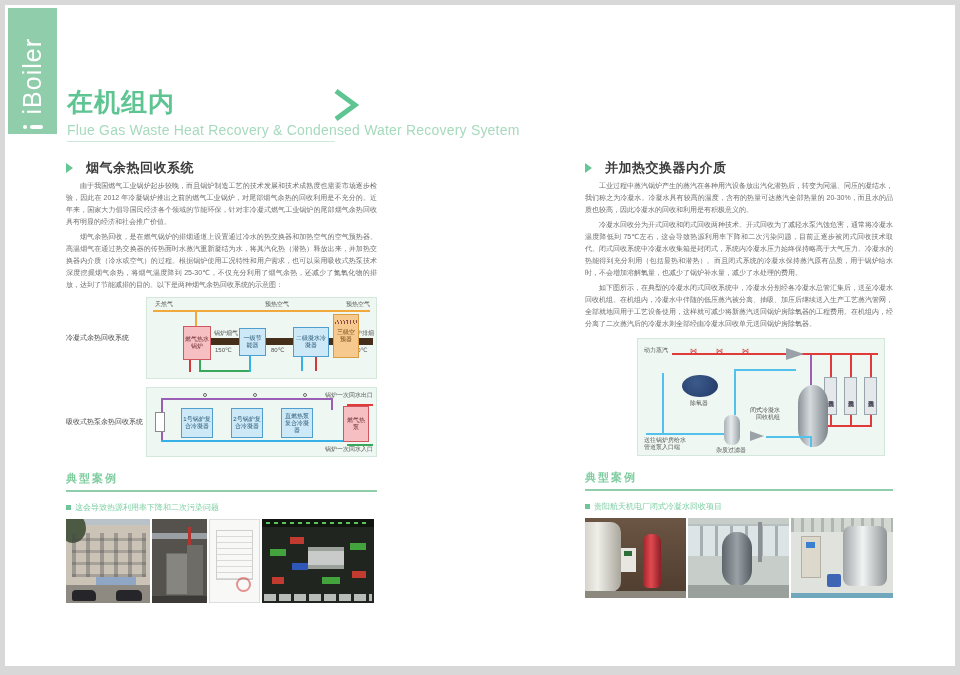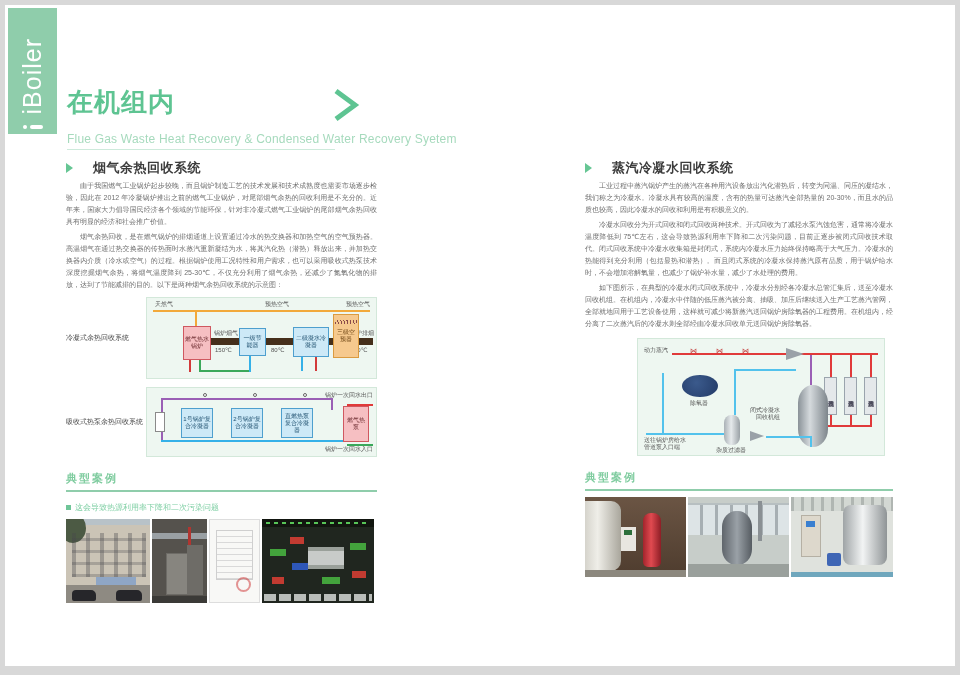--- a/index.html
+++ b/index.html
@@ -12,30 +12,30 @@
   .brand-vert { writing-mode:vertical-rl; transform:rotate(180deg); color:#ffffff; font-size:25px; font-weight:400; letter-spacing:1px; padding-bottom:10px; }
   .sidebar-mark { position:absolute; bottom:5px; left:50%; transform:translateX(-50%); display:flex; align-items:center; gap:3px; }
   .sidebar-mark .dot { width:4px; height:4px; border-radius:50%; background:#fff; }
   .sidebar-mark .dash { width:13px; height:4px; border-radius:2px; background:#fff; }
 
   
   .header { position:absolute; left:67px; top:85px; }
   .title-row { display:flex; align-items:baseline; }
   .title-main { font-size:26px; font-weight:bold; color:#5ec492; letter-spacing:1px; }
   .title-sub { font-size:15px; font-weight:bold; color:#5ec492; margin-left:5px; letter-spacing:0.5px; }
-  .title-en { font-size:12px; color:#a6dabd; margin-top:12px; letter-spacing:0.2px; }
+  .title-en { font-size:14px; color:#a6dabd; margin-top:2px; letter-spacing:0.2px; }
   .title-rule { width:268px; height:1px; background:#cdeadb; margin-top:3px; }
   .header-chevron { position:absolute; left:331px; top:87px; }
 
   
   .col { position:absolute; top:159px; }
   .col-left { left:66px; width:311px; }
   .col-right { left:585px; width:308px; }
 
-  .sec-head { display:flex; align-items:center; gap:20px; }
+  .sec-head { display:flex; align-items:center; gap:13px; }
   .sec-arrow { width:0; height:0; border-top:5px solid transparent; border-bottom:5px solid transparent; border-left:7px solid #66c694; }
   .sec-title { font-size:13px; font-weight:bold; color:#3c3c3c; letter-spacing:0.5px; }
   .para { font-size:7px; line-height:12px; color:#6f6f6f; text-align:justify; text-indent:2em; margin-top:3px; }
 
   
   .diag-row { display:flex; margin-top:6px; }
   .diag-side { width:80px; font-size:7px; color:#4a4a4a; display:flex; align-items:center; white-space:nowrap; }
   .panel { position:relative; background:#eef7f1; border:1px solid #d3e8da; overflow:hidden; flex:none; }
   .p1 { width:231px; height:82px; }
   .p2 { width:231px; height:70px; }
@@ -234,21 +234,21 @@
       <div class="sc-b sc-green" style="left:60px;top:58px;width:18px;"></div>
       <div class="sc-b sc-red" style="left:10px;top:58px;width:12px;"></div>
       <div class="sc-bot"></div>
     </div>
   </div>
 </div>
 
 <div class="col col-right">
   <div class="sec-head">
     <span class="sec-arrow"></span>
-    <span class="sec-title">蒸汽冷凝水回收系统</span>
+    <span class="sec-title">并加热交换器内介质</span>
   </div>
   <p class="para">工业过程中蒸汽锅炉产生的蒸汽在各种用汽设备放出汽化潜热后，转变为同温、同压的凝结水，我们称之为冷凝水。冷凝水具有较高的温度，含有的热量可达蒸汽全部热量的 20-30%，而且水的品质也较高，因此冷凝水的回收和利用是有积极意义的。</p>
   <p class="para">冷凝水回收分为开式回收和闭式回收两种技术。开式回收为了减轻水泵汽蚀危害，通常将冷凝水温度降低到 75℃左右，这会导致热源利用率下降和二次污染问题，目前正逐步被闭式回收技术取代。闭式回收系统中冷凝水收集箱是封闭式，系统内冷凝水压力始终保持略高于大气压力。冷凝水的热能得到充分利用（包括显热和潜热）。而且闭式系统的冷凝水保持蒸汽原有品质，用于锅炉给水时，不会增加溶解氧量，也减少了锅炉补水量，减少了水处理的费用。</p>
   <p class="para">如下图所示，在典型的冷凝水闭式回收系统中，冷凝水分别经各冷凝水总管汇集后，送至冷凝水回收机组。在机组内，冷凝水中伴随的低压蒸汽被分离、抽吸、加压后继续送入生产工艺蒸汽管网，全部就地回用于工艺设备使用，这样就可减少将新蒸汽送回锅炉房除氧器的工程费用。在机组内，经分离了二次蒸汽后的冷凝水则全部经由冷凝水回收单元送回锅炉房除氧器。</p>
 
   <div class="panel p3">
     <div class="dlabel" style="top:8px;left:6px;">动力蒸汽</div>
     <div class="abs" style="top:14px;left:34px;width:152px;height:2px;background:#e03a3a;"></div>
     <div class="dlabel" style="top:8px;left:52px;color:#c23333;font-size:7px;">⋈</div>
     <div class="dlabel" style="top:8px;left:78px;color:#c23333;font-size:7px;">⋈</div>
@@ -283,20 +283,24 @@
     <div class="abs" style="top:97px;left:128px;width:46px;height:2px;background:#52c2ec;"></div>
     <div class="abs" style="top:97px;left:172px;width:2px;height:11px;background:#52c2ec;"></div>
     <div class="dlabel" style="top:98px;left:6px;background:#eef7f1;">
       <span>送往锅炉房给水</span><br>
       <span>管道泵入口端</span>
     </div>
   </div>
 
   <div class="cases-head">典型案例</div>
   <div class="cases-rule"></div>
+  <div class="case-caption">
+    <span class="case-sq"></span>
+    <span class="case-text">贵阳航天机电厂闭式冷凝水回收项目</span>
+  </div>
   <div class="photos">
     <div class="photo photo-r ph-boilerroom" style="width:101px;">
       <div class="br-tank"></div>
       <div class="br-red"></div>
       <div class="br-cab"></div>
       <div class="br-floor"></div>
     </div>
     <div class="photo photo-r ph-workshop" style="width:101px;">
       <div class="ws-win"></div>
       <div class="ws-pipe"></div>

